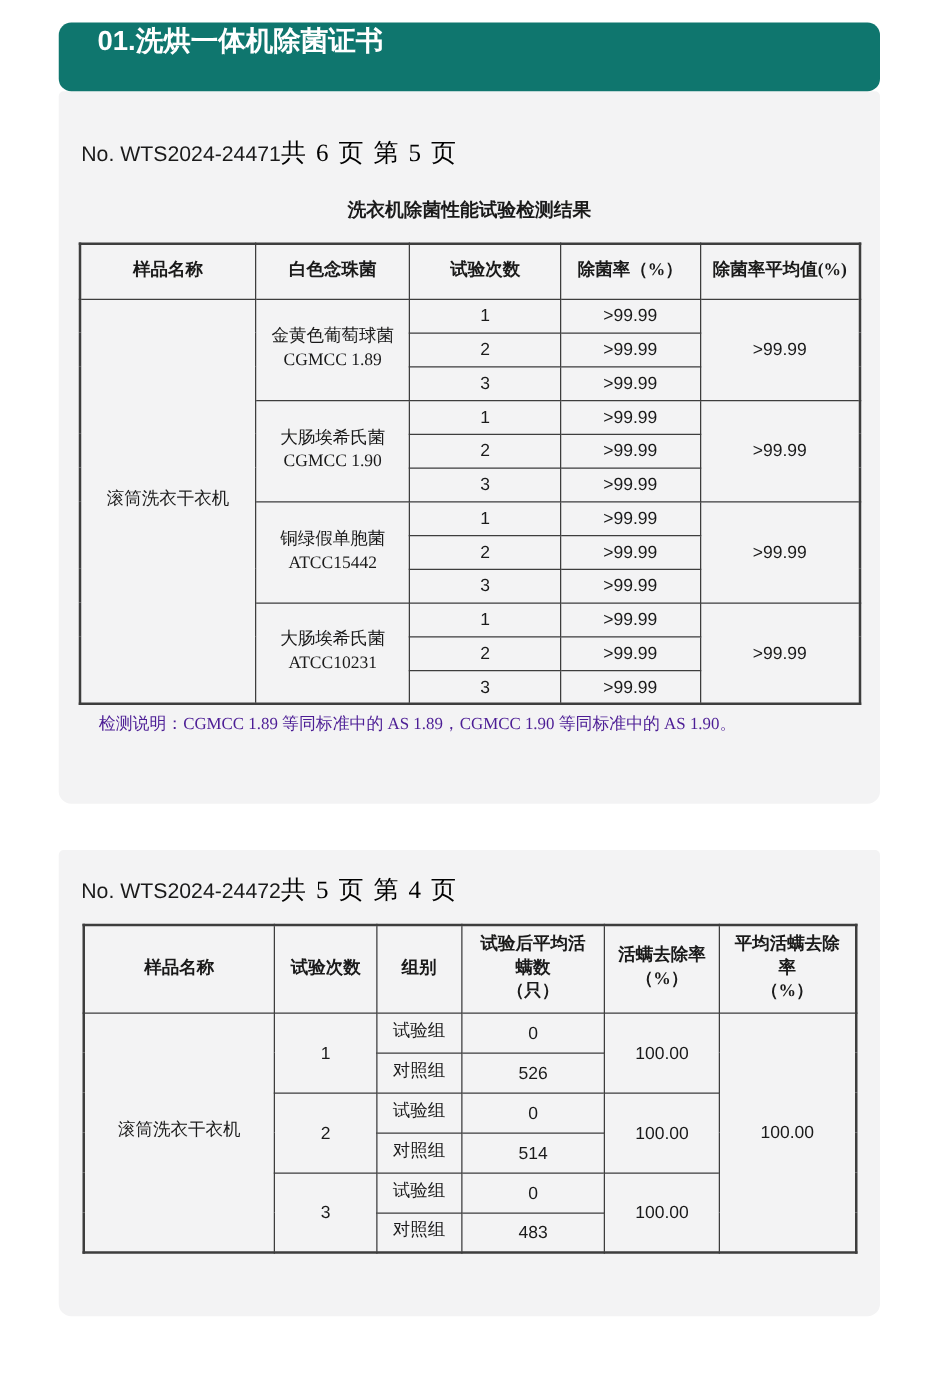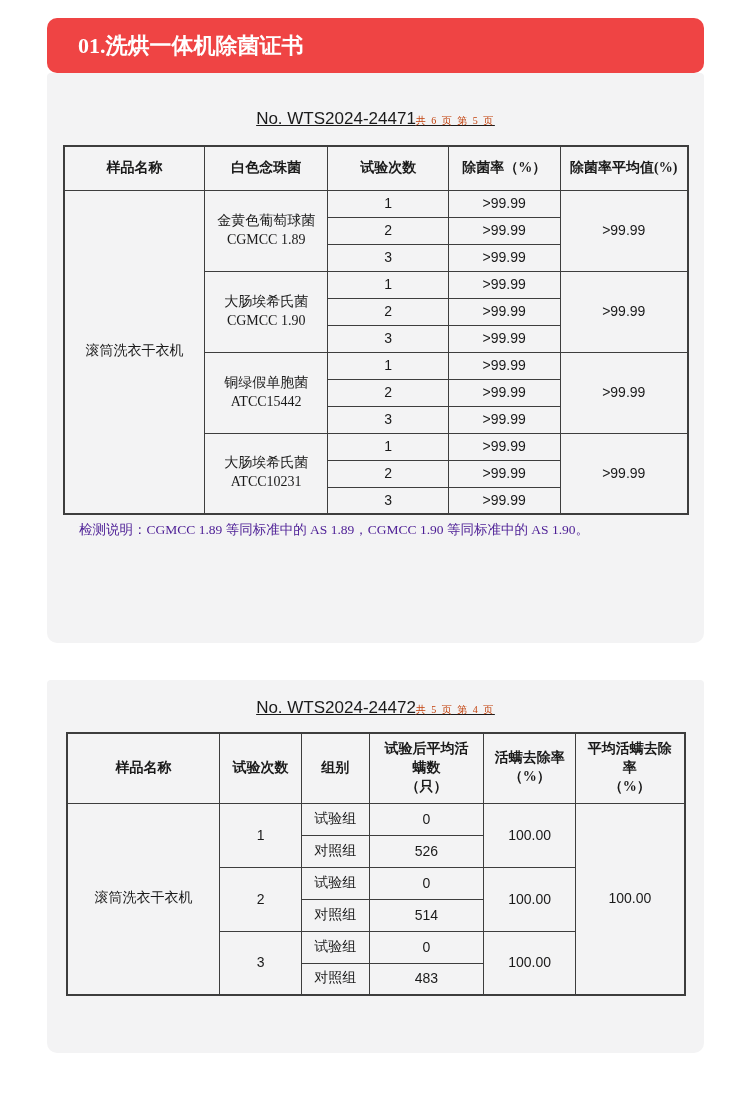--- a/index.html
+++ b/index.html
@@ -11,57 +11,55 @@
     font-family: "Liberation Serif", serif;
     color: #1a1a1a;
     overflow: hidden;
   }
   .section { width: 657px; margin-left: 47px; }
   .section-1 { margin-top: 18px; }
   .section-2 { margin-top: 37px; }
 
   .banner {
     height: 55px;
-    background: #ef4444;
+    background: #0f766e;
     border-radius: 10px;
     display: flex;
-    align-items: center;
     padding-left: 31px;
     color: #ffffff;
-    font-family: Liberation Serif, serif;
+    font-family: Liberation Sans, sans-serif;
     font-weight: bold;
     font-size: 22px;
     position: relative;
     z-index: 2;
   }
 
   .card {
     background: #F3F3F4;
     border-radius: 4px 4px 10px 10px;
     position: relative;
     z-index: 1;
   }
   .card-1 { height: 570px; padding: 36px 16px 0 16px; }
   .card-2 { height: 373px; padding: 18px 16px 0 16px; }
 
   .doc-row {
     display: flex;
-    justify-content: center;
+    justify-content: flex-start;
     align-items: baseline;
     padding: 0 2px;
-    text-decoration: underline;
   }
   .doc-no {
     font-family: "Liberation Sans", sans-serif;
     font-size: 17px;
     color: #1a1a1a;
   }
   .page-info {
-    font-size: 10px;
-    color: #c2410c;
+    font-size: 20px;
+    color: #000000;
     letter-spacing: 1.5px;
   }
 
   .tbl-title {
     text-align: center;
     font-weight: bold;
     font-size: 15px;
   }
   .card-1 .tbl-title { margin-top: 23px; }
   .card-2 .tbl-title { margin-top: 7px; }
@@ -103,20 +101,21 @@
 
 <div class="section section-1">
   <div class="banner">
     <span>01.洗烘一体机除菌证书</span>
   </div>
   <div class="card card-1">
     <div class="doc-row">
       <span class="doc-no">No. WTS2024-24471</span>
       <span class="page-info">共 6 页 第 5 页</span>
     </div>
+    <div class="tbl-title">洗衣机除菌性能试验检测结果</div>
 
     <table class="t1">
       <colgroup>
         <col style="width:22.5%">
           <col style="width:19.8%">
           <col style="width:19.3%">
           <col style="width:17.9%">
           <col style="width:20.5%">
       </colgroup>
       <thead>

